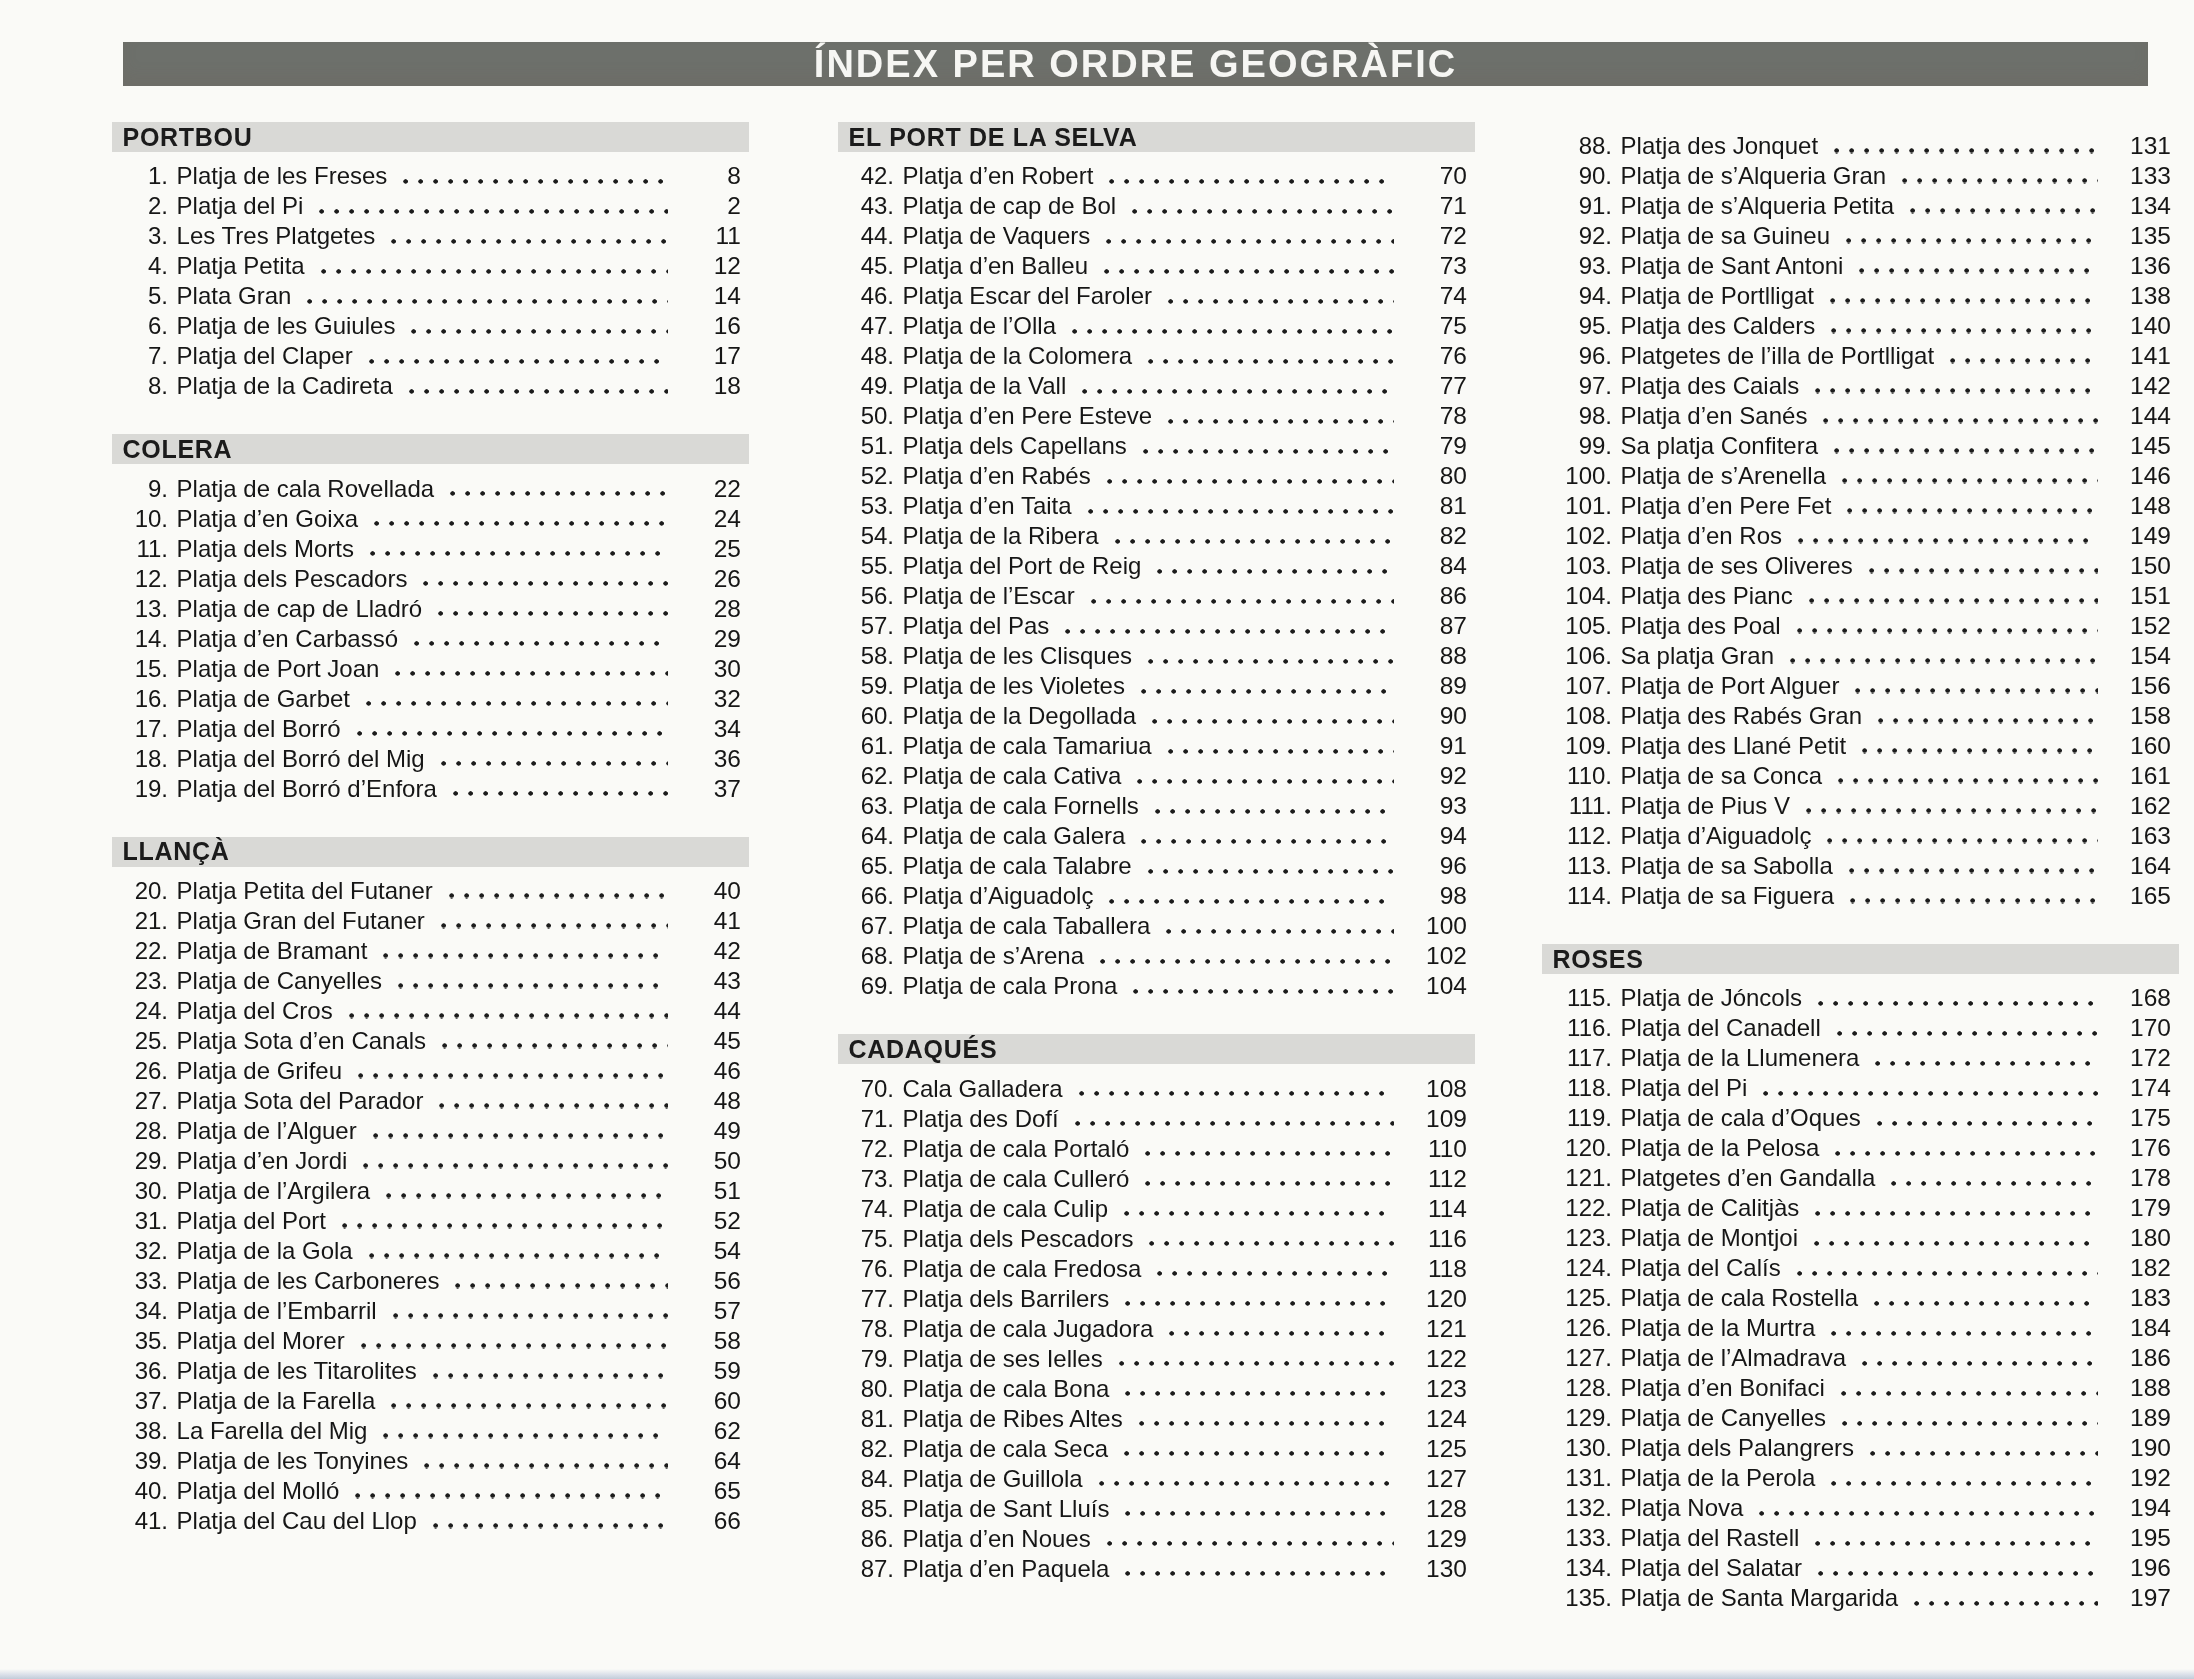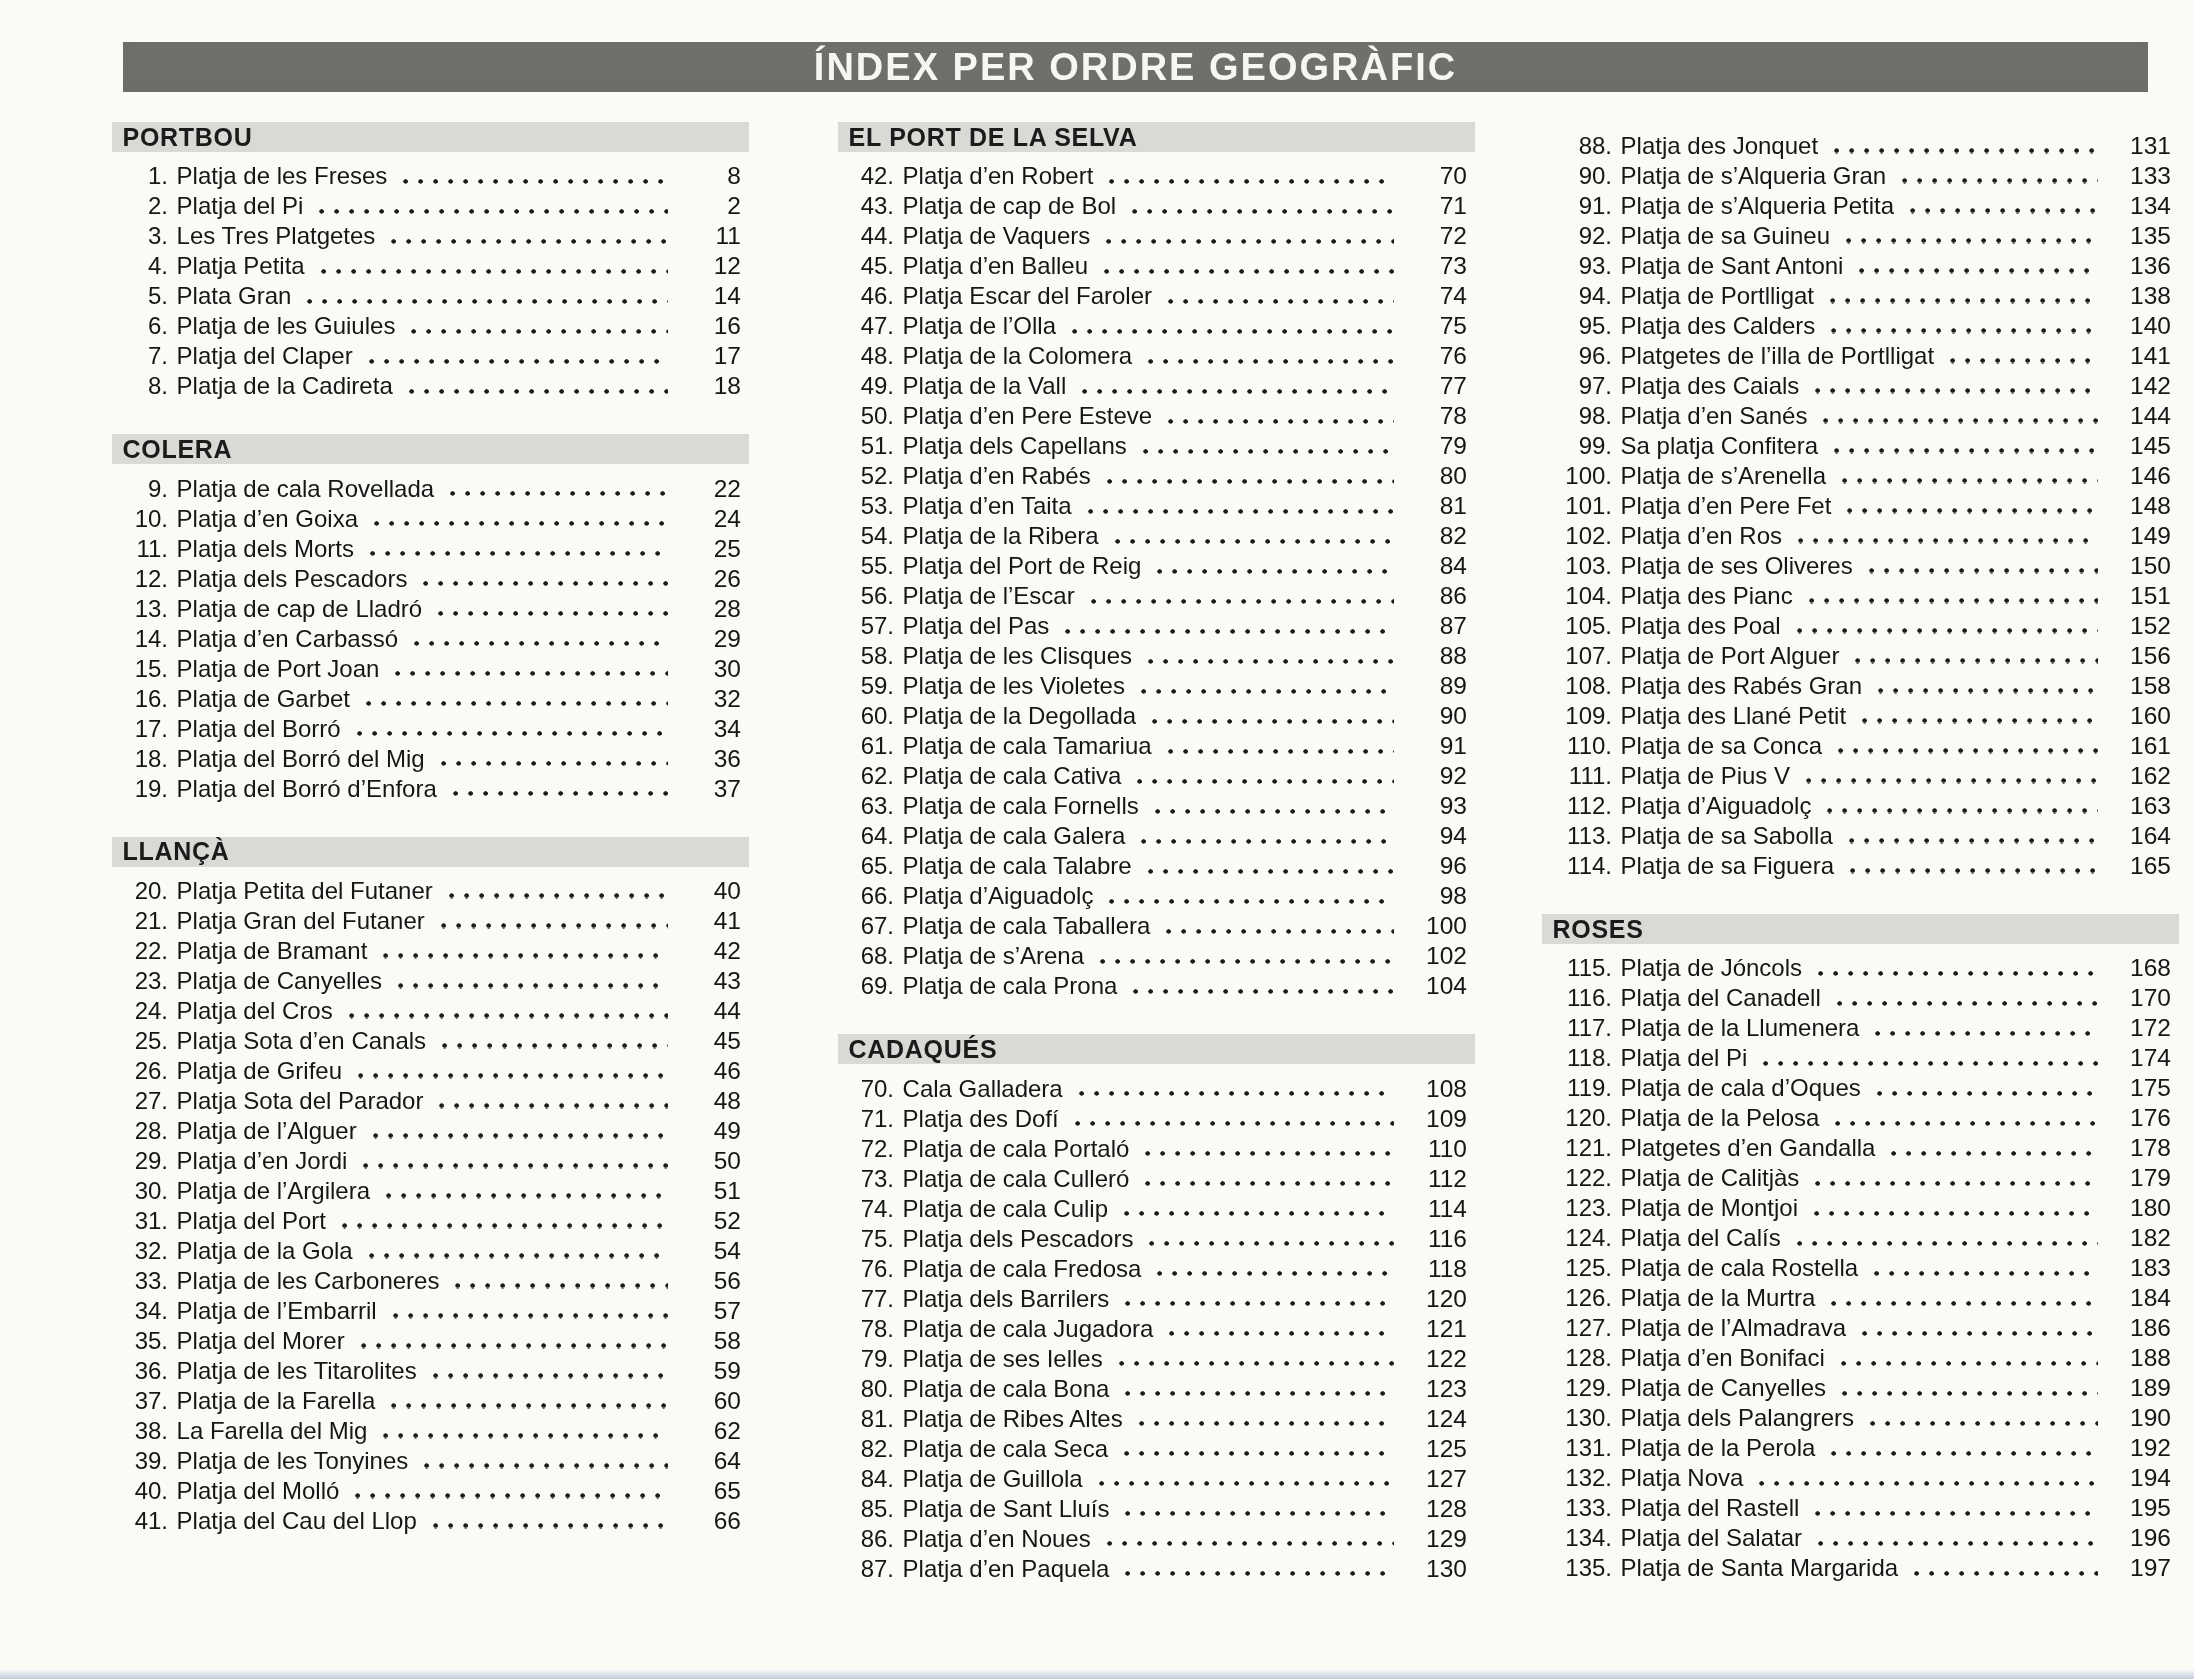--- a/index.html
+++ b/index.html
@@ -3,21 +3,21 @@
 <meta charset="utf-8">
 <style>
   html,body{margin:0;padding:0;}
   body{
     width:2194px;height:1680px;position:relative;overflow:hidden;
     background:var(--page-bg,#fafaf7);
     font-family:"Liberation Sans",sans-serif;
     color:var(--text,#161616);
   }
   .title-band{
-    position:absolute;left:123px;top:42px;width:2025px;height:50px;
+    position:absolute;left:123px;top:42px;width:2025px;height:44px;
     background:linear-gradient(180deg,#75786ف 0%,var(--title-band,#6d706b) 60%,#6b6e66 100%);
     background-color:var(--title-band,#6d706b);
     display:flex;align-items:center;justify-content:center;
     box-shadow:inset 0 -10.6px 14.6px rgba(118,84,74,0.10);
   }
   .title-band .title{
     color:#f6f6f3;font-size:38px;font-weight:bold;letter-spacing:2px;white-space:nowrap;
   }
   .col{position:absolute;top:122px;width:637px;}
   .col-1{left:112px;}
@@ -688,20 +688,26 @@
       <span class="dots"></span>
       <span class="pg">151</span>
     </div>
     <div class="entry">
       <span class="num">105.</span>
       <span class="nm">Platja des Poal</span>
       <span class="dots"></span>
       <span class="pg">152</span>
     </div>
     <div class="entry">
+      <span class="num">106.</span>
+      <span class="nm">Sa platja Gran</span>
+      <span class="dots"></span>
+      <span class="pg">154</span>
+    </div>
+    <div class="entry">
       <span class="num">107.</span>
       <span class="nm">Platja de Port Alguer</span>
       <span class="dots"></span>
       <span class="pg">156</span>
     </div>
     <div class="entry">
       <span class="num">108.</span>
       <span class="nm">Platja des Rabés Gran</span>
       <span class="dots"></span>
       <span class="pg">158</span>

